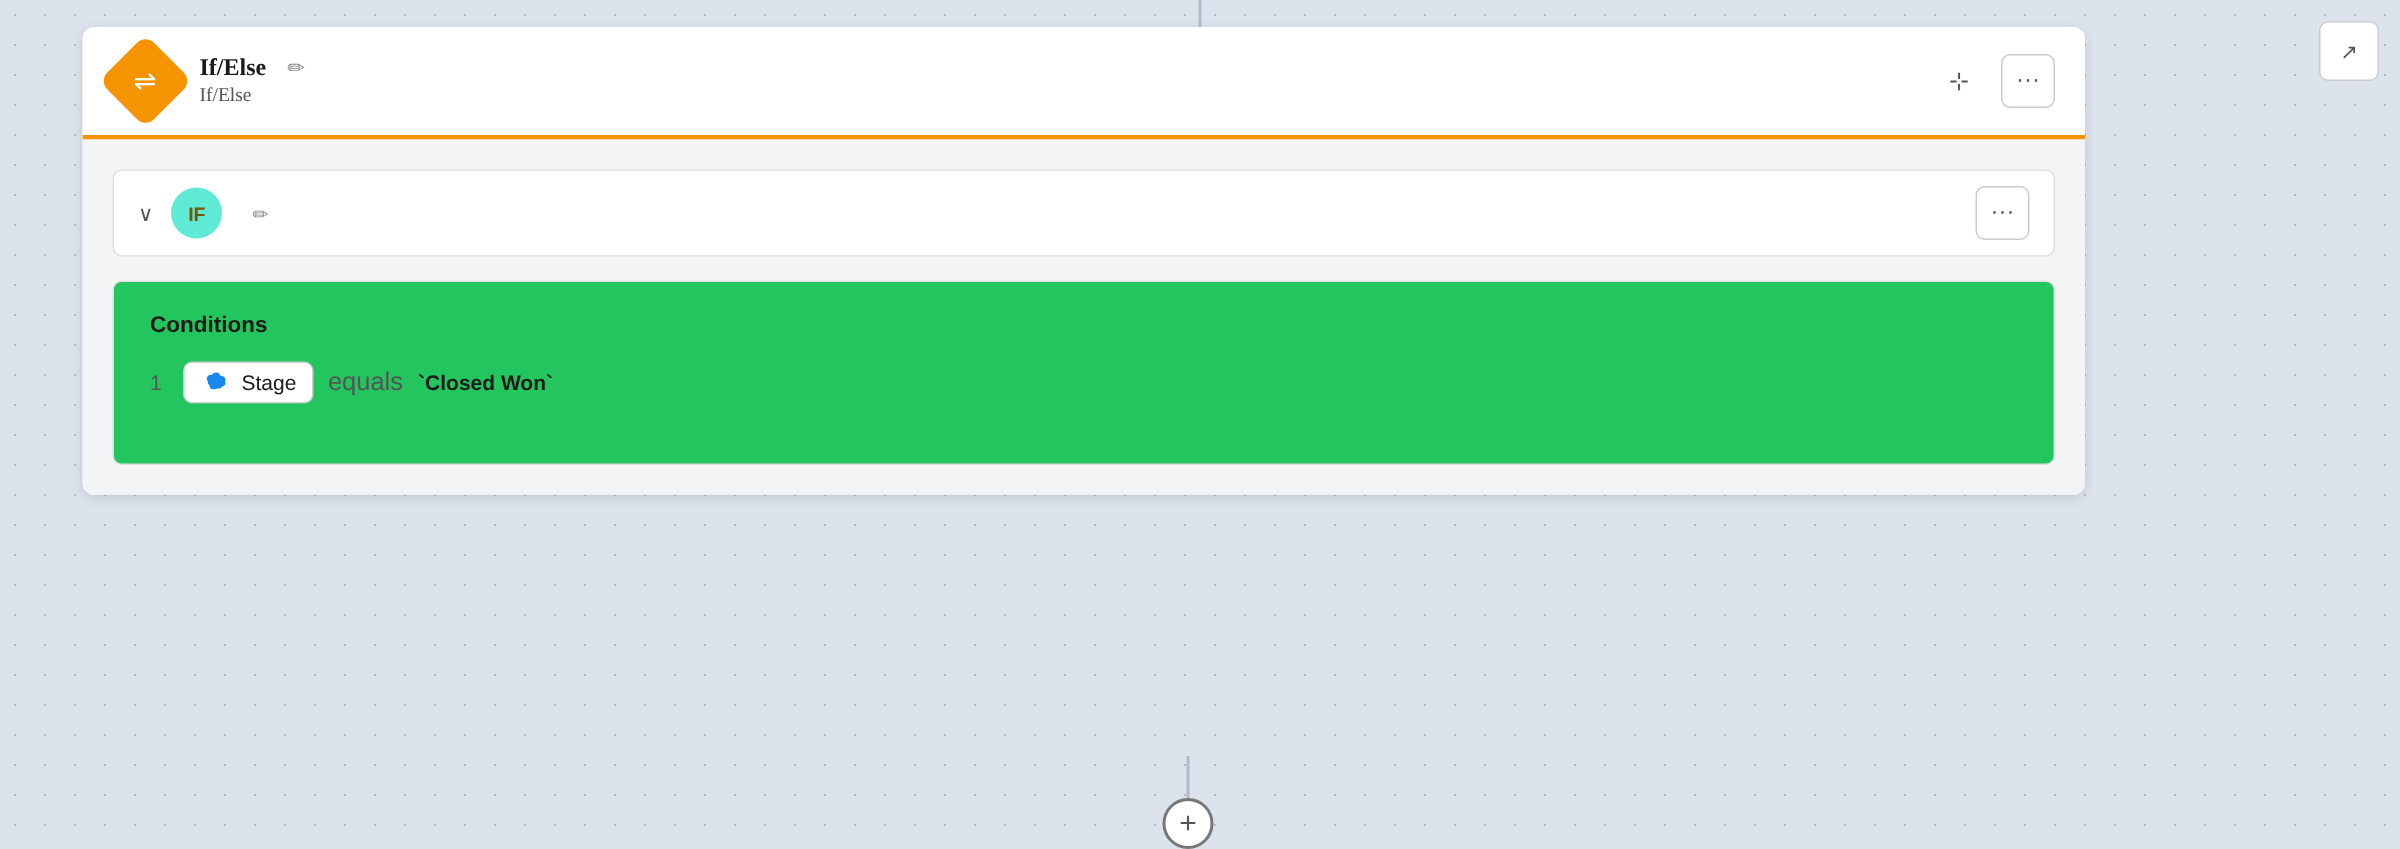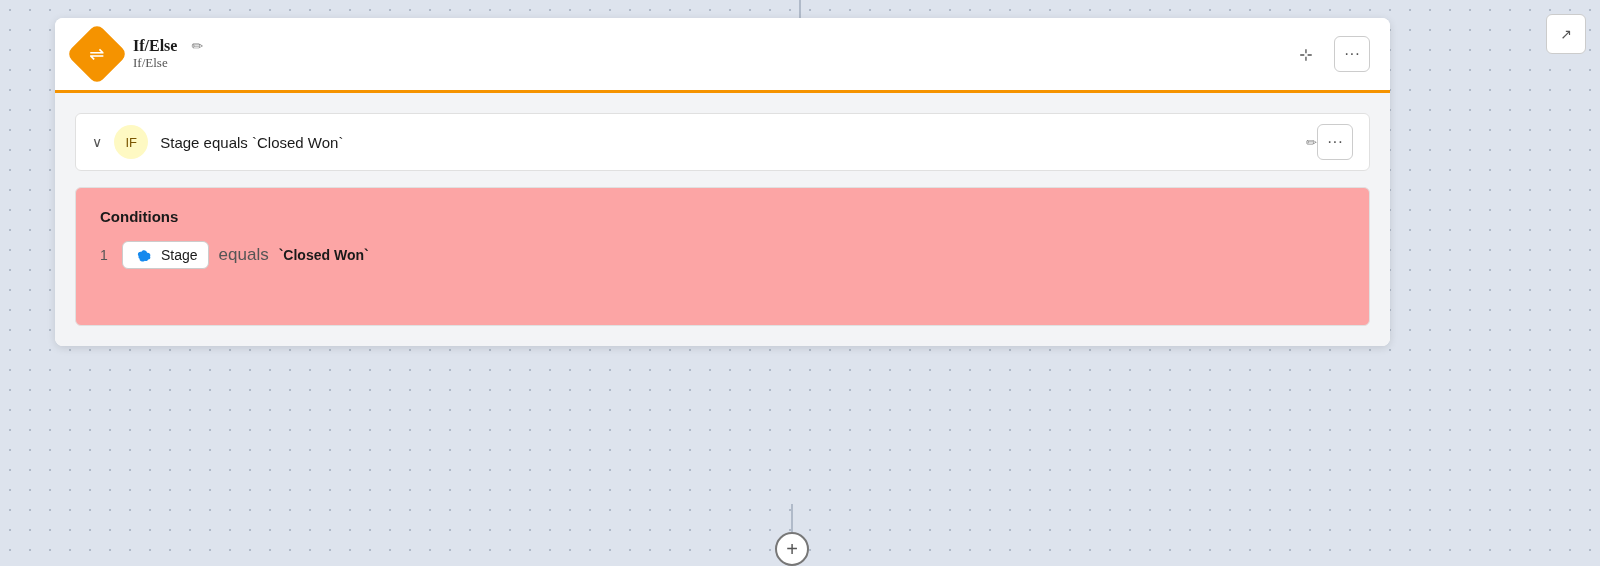--- a/index.html
+++ b/index.html
@@ -151,26 +151,26 @@
     .chevron-down {
       font-size: 14px;
       color: #555;
       margin-right: 12px;
       cursor: pointer;
     }
 
     .if-badge {
       width: 34px;
       height: 34px;
-      background: #fef9c3;
+      background: #5eead4;
       border-radius: 50%;
       display: flex;
       align-items: center;
       justify-content: center;
-      font-weight: 400;
+      font-weight: 700;
       font-size: 13px;
       color: #7a5500;
       margin-right: 12px;
       flex-shrink: 0;
     }
 
     .condition-row-header-label {
       font-size: 15px;
       font-weight: 500;
       color: #1a1a1a;
@@ -183,24 +183,24 @@
       color: #888;
       cursor: pointer;
     }
 
     .condition-row-header-more {
       margin-left: auto;
     }
 
     
     .conditions-inner-card {
-      background: #fca5a5;
+      background: #22c55e;
       border: 1px solid #e0e0e0;
       border-radius: 6px;
-      padding: 20px 24px 40px;
+      padding: 20px 24px 24px;
     }
 
     .conditions-title {
       font-size: 15px;
       font-weight: 700;
       color: #1a1a1a;
       margin-bottom: 16px;
     }
 
     .condition-item {
@@ -211,21 +211,21 @@
     }
 
     .condition-number {
       font-size: 14px;
       color: #555;
       min-width: 12px;
     }
 
     .salesforce-cloud-badge {
       display: flex;
-      align-items: flex-end;
+      align-items: flex-start;
       gap: 6px;
       border: 1px solid #ccc;
       border-radius: 6px;
       padding: 5px 10px;
       background: #fff;
     }
 
     .sf-field-label {
       font-size: 14px;
       color: #1a1a1a;
@@ -341,21 +341,20 @@
         <button class="icon-btn move-icon">⊹</button>
         <button class="icon-btn">···</button>
       </div>
     </div>
 
     <div class="card-body">
 
       <div class="condition-row-header">
         <span class="chevron-down">∨</span>
         <div class="if-badge">IF</div>
-        <span class="condition-row-header-label">Stage equals `Closed Won`</span>
         <span class="condition-row-header-edit">✏</span>
         <button class="icon-btn condition-row-header-more">···</button>
       </div>
 
       <div class="conditions-inner-card">
         <div class="conditions-title">Conditions</div>
 
         
         <div class="condition-item">
           <span class="condition-number">1</span>

